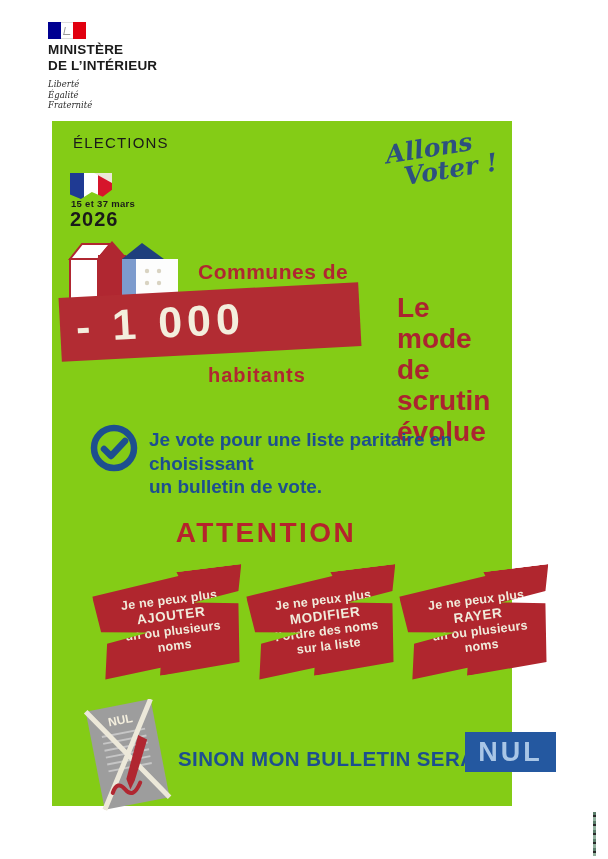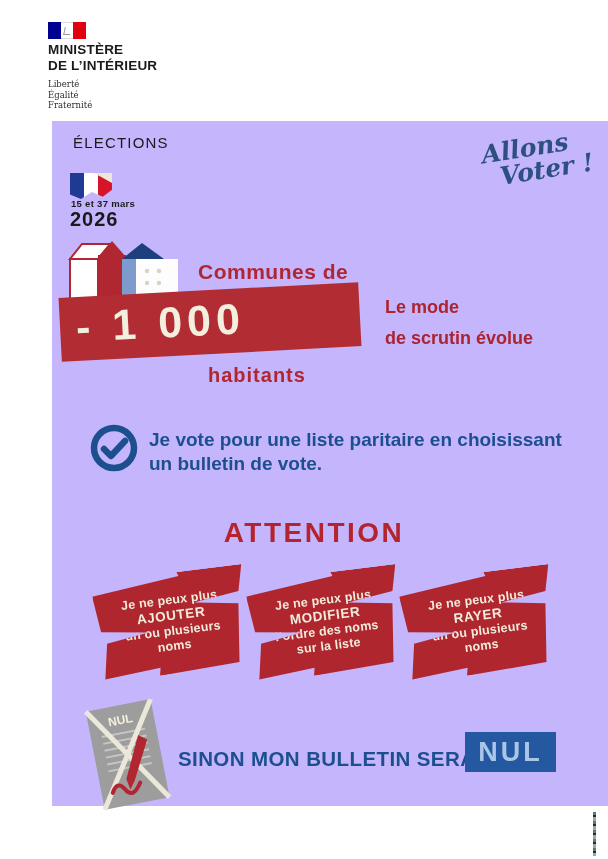--- a/index.html
+++ b/index.html
@@ -8,23 +8,23 @@
     font-family:"Liberation Sans",sans-serif;overflow:hidden;
   }
   
   .ministry{position:absolute;left:48px;top:22px;}
   .gov-flag{display:flex;width:38px;height:17px;margin-bottom:3px;}
   .gov-flag .b{width:13px;background:#000091;}
   .gov-flag .w{width:12px;background:#ffffff;border-top:1px solid #ddd;border-bottom:1px solid #ddd;position:relative;}
   .gov-flag .w:after{content:"";position:absolute;left:3px;top:4px;width:6px;height:7px;border-left:1px solid #9a9a9a;border-bottom:1px solid #9a9a9a;transform:skewX(-12deg);}
   .gov-flag .r{width:13px;background:#e1000f;}
   .ministry-name{font-size:13.5px;font-weight:800;color:#1a1a1a;line-height:15.5px;letter-spacing:.2px;}
-  .ministry-motto{margin-top:6px;font-family:"DejaVu Serif",serif;font-size:8.5px;line-height:10.5px;color:#2b2b2b;}
+  .ministry-motto{margin-top:6px;font-family:"DejaVu Serif",serif;font-style:italic;font-size:8.5px;line-height:10.5px;color:#2b2b2b;}
   
-  .poster{position:absolute;left:52px;top:121px;width:556px;height:685px;background:#c4b5fd;}
+  .poster{position:absolute;left:52px;top:121px;width:460px;height:685px;background:#84cc16;}
   
   .badge{position:absolute;left:18px;top:13px;width:200px;}
   .badge-l1{font-size:15px;letter-spacing:1.2px;color:#1a1a1a;font-weight:500;margin-left:3px;}
   .badge-l2{font-size:15px;letter-spacing:1.2px;color:#1a1a1a;font-weight:800;margin-left:31px;margin-top:1px;}
   .wave-flag{position:absolute;left:0;top:39px;width:42px;height:27px;display:flex;
     clip-path:polygon(0 0,100% 0,100% 62%,78% 88%,52% 70%,26% 96%,0 80%);}
   .wave-flag .b{width:14px;background:#1f3a93;}
   .wave-flag .w{width:14px;background:#ffffff;}
   .wave-flag .r{width:14px;background:#d6152b;}
   .wave-fold{position:absolute;left:24px;top:39px;width:18px;height:10px;background:#ece8d9;
@@ -37,21 +37,21 @@
   .slogan .l1{font-size:25px;line-height:24px;}
   .slogan .l2{font-size:25px;line-height:24px;margin-left:15px;}
   
   .houses{position:absolute;left:14px;top:116px;}
   .communes{position:absolute;left:126px;top:139px;font-size:21px;font-weight:600;color:#b02731;letter-spacing:.5px;margin-left:20px;}
   .banner{position:absolute;left:8px;top:169px;width:300px;height:64px;background:#b22c33;
     transform:rotate(-3deg);display:flex;align-items:center;}
   .banner-num{font-size:43px;font-weight:800;color:#f3eedd;letter-spacing:5px;padding-left:16px;padding-bottom:4px;}
   .habitants{position:absolute;left:156px;top:243px;width:160px;text-align:left;
     font-size:20px;font-weight:600;color:#b02731;letter-spacing:1px;}
-  .mode{position:absolute;left:333px;top:171px;font-size:18px;font-weight:800;color:#ab2430;line-height:31px;}
+  .mode{position:absolute;left:345px;top:171px;font-size:28px;font-weight:800;color:#ab2430;line-height:31px;}
   
   .vote-row{position:absolute;left:38px;top:303px;display:flex;}
   .check-wrap{width:48px;height:48px;flex:0 0 48px;}
   .vote-text{margin-left:11px;padding-top:4px;font-size:19px;font-weight:800;color:#1d4f8f;line-height:23.5px;}
   
   .attention{position:absolute;left:0;top:396px;width:100%;text-align:center;transform:translateX(-16px);
     font-size:28px;font-weight:900;color:#b5242c;letter-spacing:2.5px;}
   
   .ribbon{position:absolute;top:452px;width:152px;height:101px;background:#b0262e;transform:rotate(-7deg);
     clip-path:polygon(0% 14%,58% 4%,57% 0%,100% 0%,96% 26%,66% 32%,95% 38%,91% 96%,38% 100%,39% 92%,2% 97%,6% 62%,34% 56%,3% 50%);

